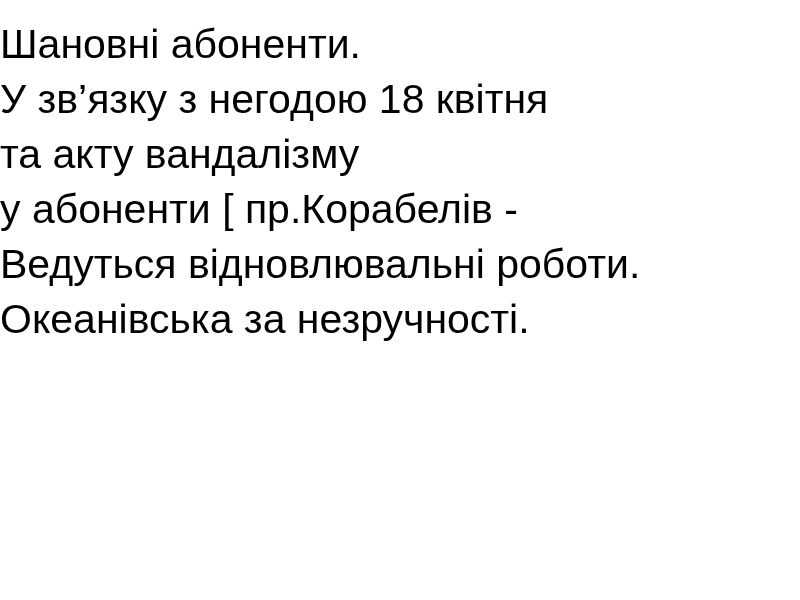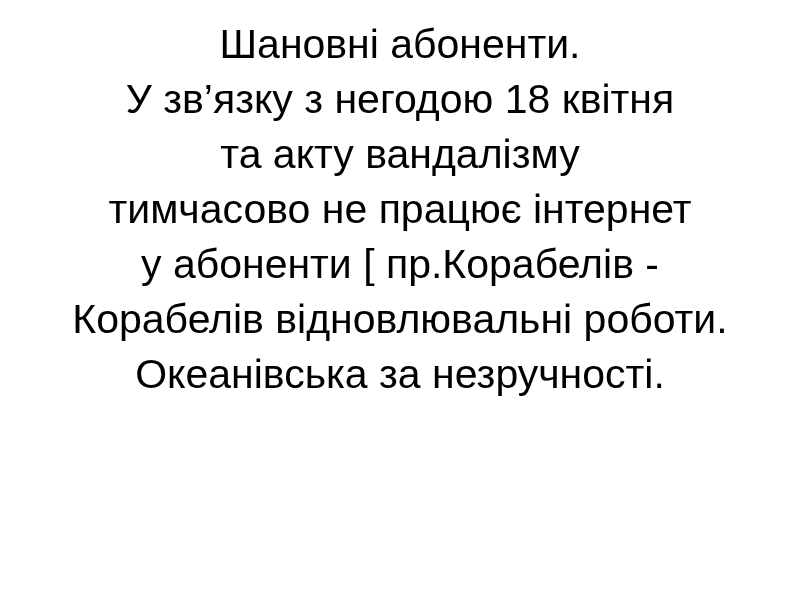--- a/index.html
+++ b/index.html
@@ -11,34 +11,32 @@
     height: 600px;
     background: #ffffff;
     overflow: hidden;
     font-family: "Liberation Sans", sans-serif;
   }
   .notice {
     box-sizing: border-box;
     width: 800px;
     height: 600px;
     padding-top: 17px;
-    text-align: center;
   }
   .notice-line {
     font-size: 41px;
     line-height: 55px;
     font-weight: 400;
     color: #000000;
     white-space: nowrap;
   }
 </style>
 </head>
 <body>
 
 <div class="notice">
   <div class="notice-line">Шановні абоненти.</div>
   <div class="notice-line">У зв’язку з негодою 18 квітня</div>
   <div class="notice-line">та акту вандалізму</div>
-  <div class="notice-line">тимчасово не працює інтернет</div>
   <div class="notice-line">у абоненти [ пр.Корабелів -</div>
-  <div class="notice-line">Корабелів відновлювальні роботи.</div>
+  <div class="notice-line">Ведуться відновлювальні роботи.</div>
   <div class="notice-line">Океанівська за незручності.</div>
 </div>
 
 </body></html>

